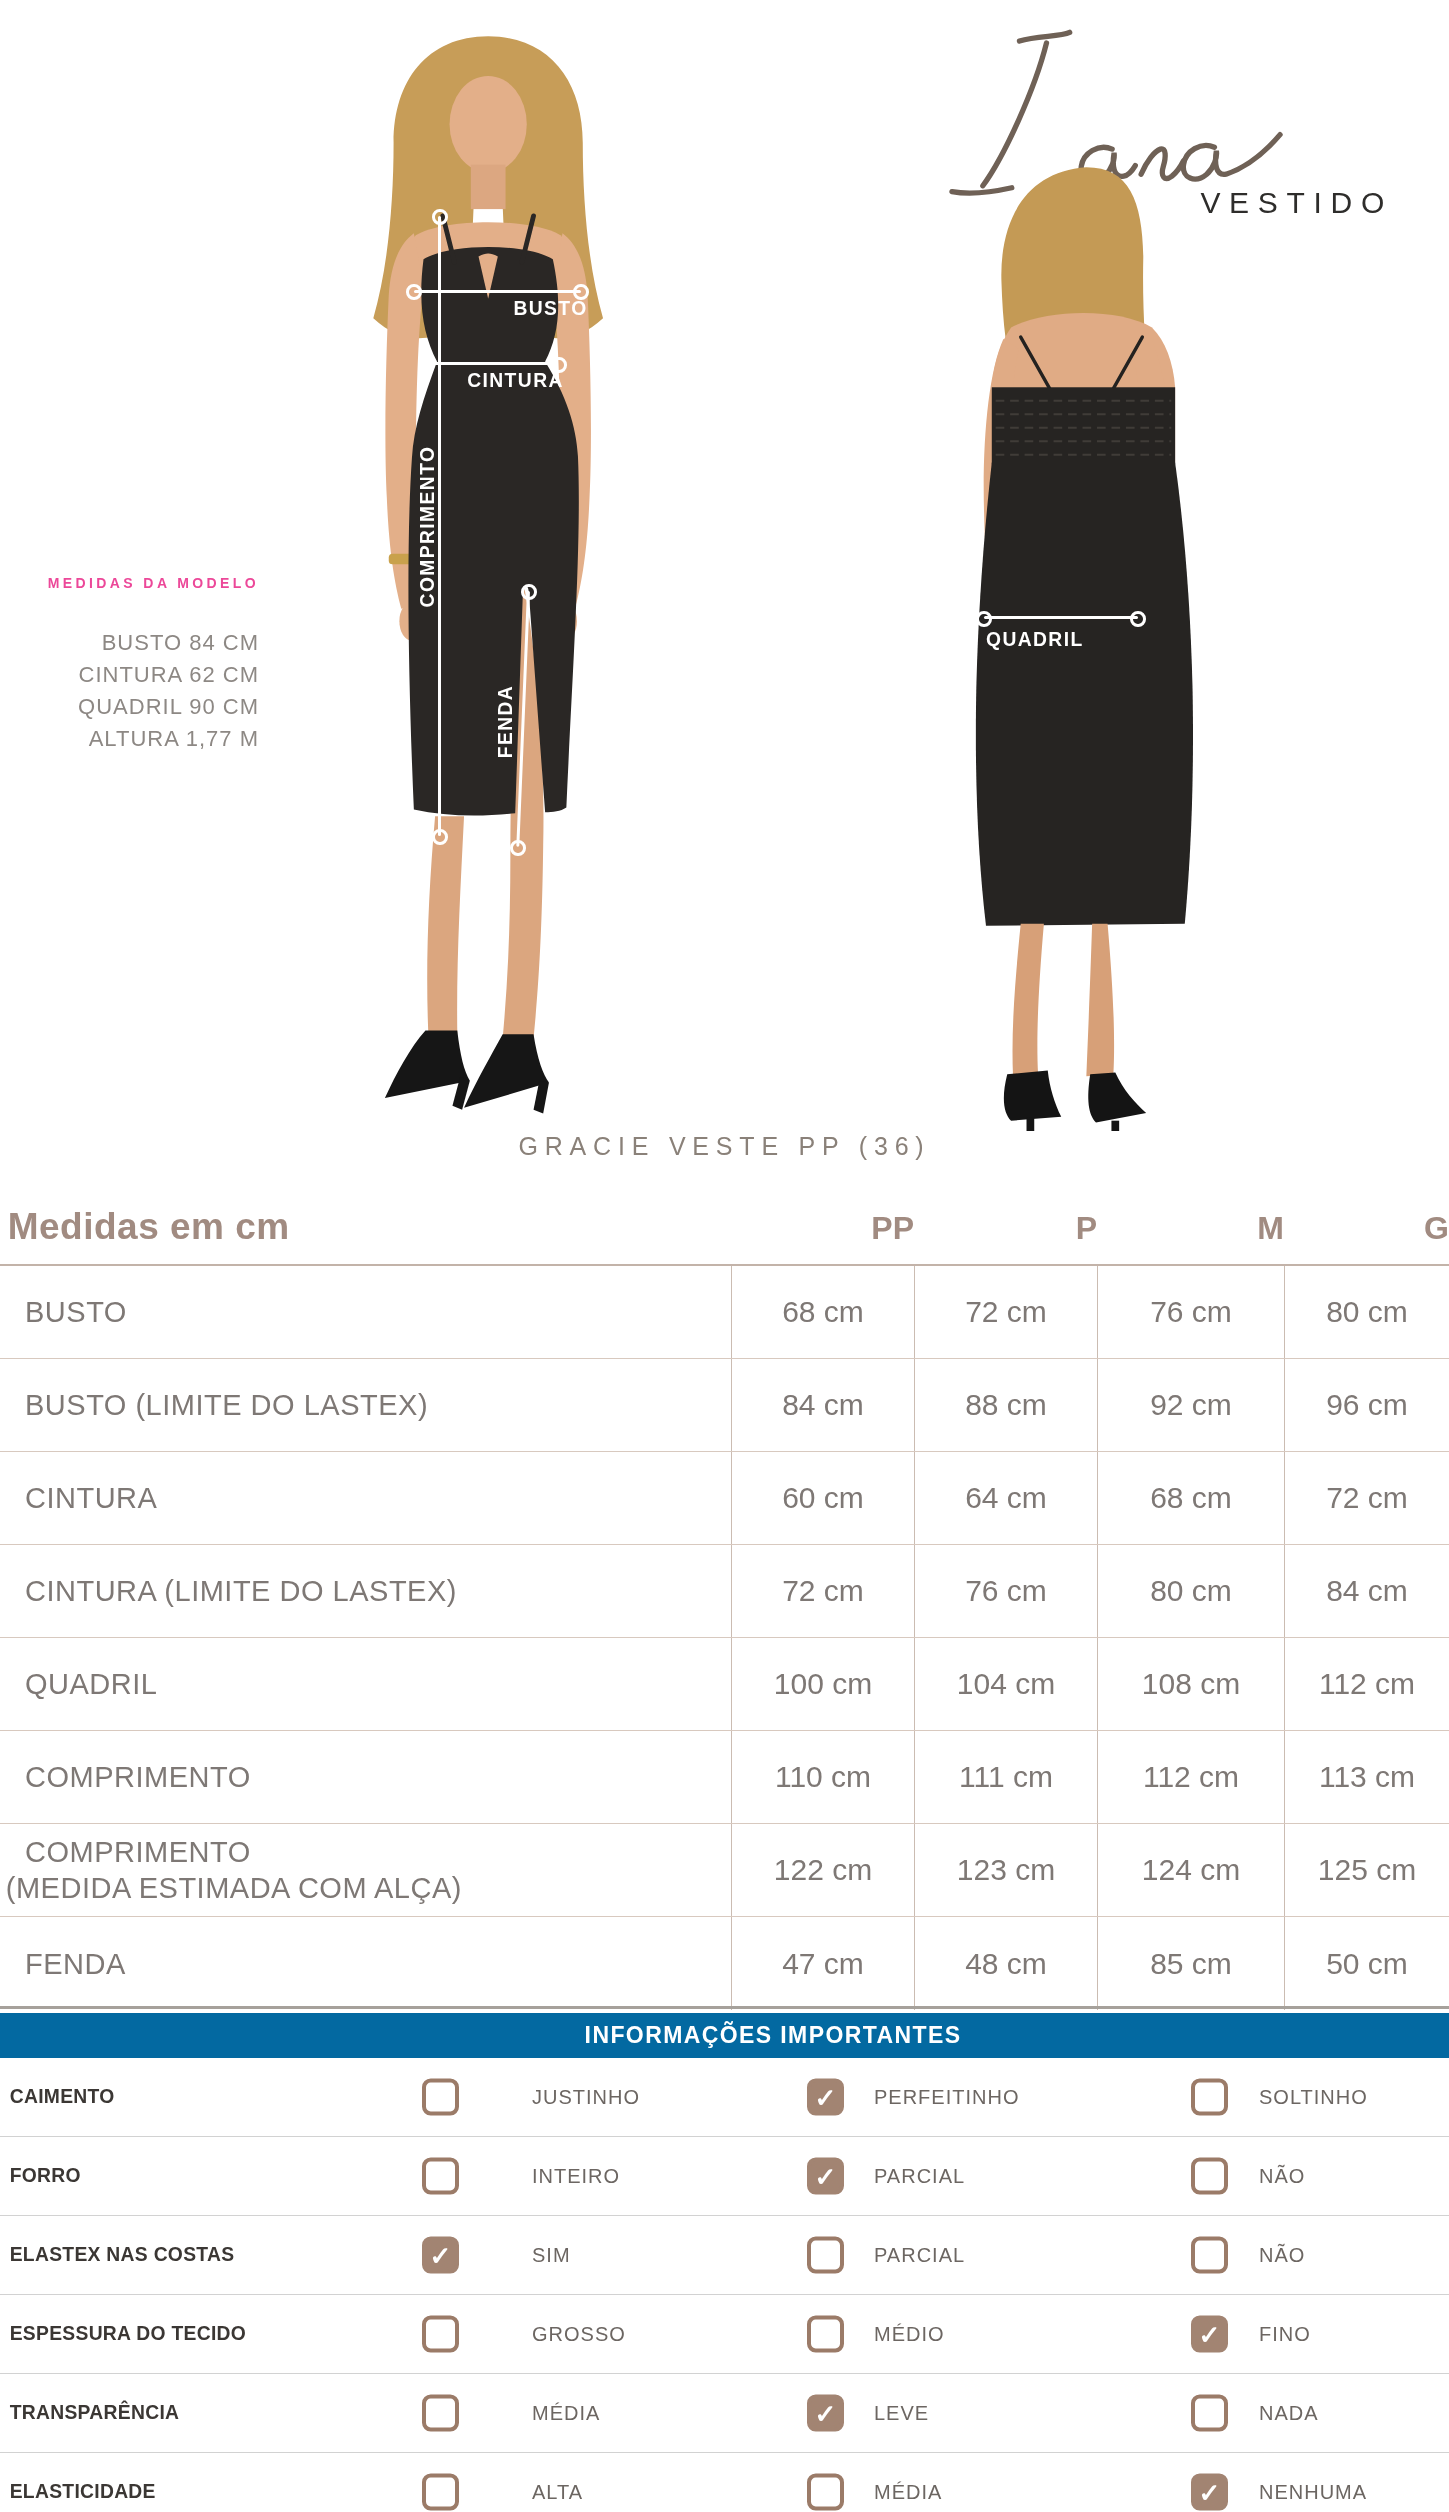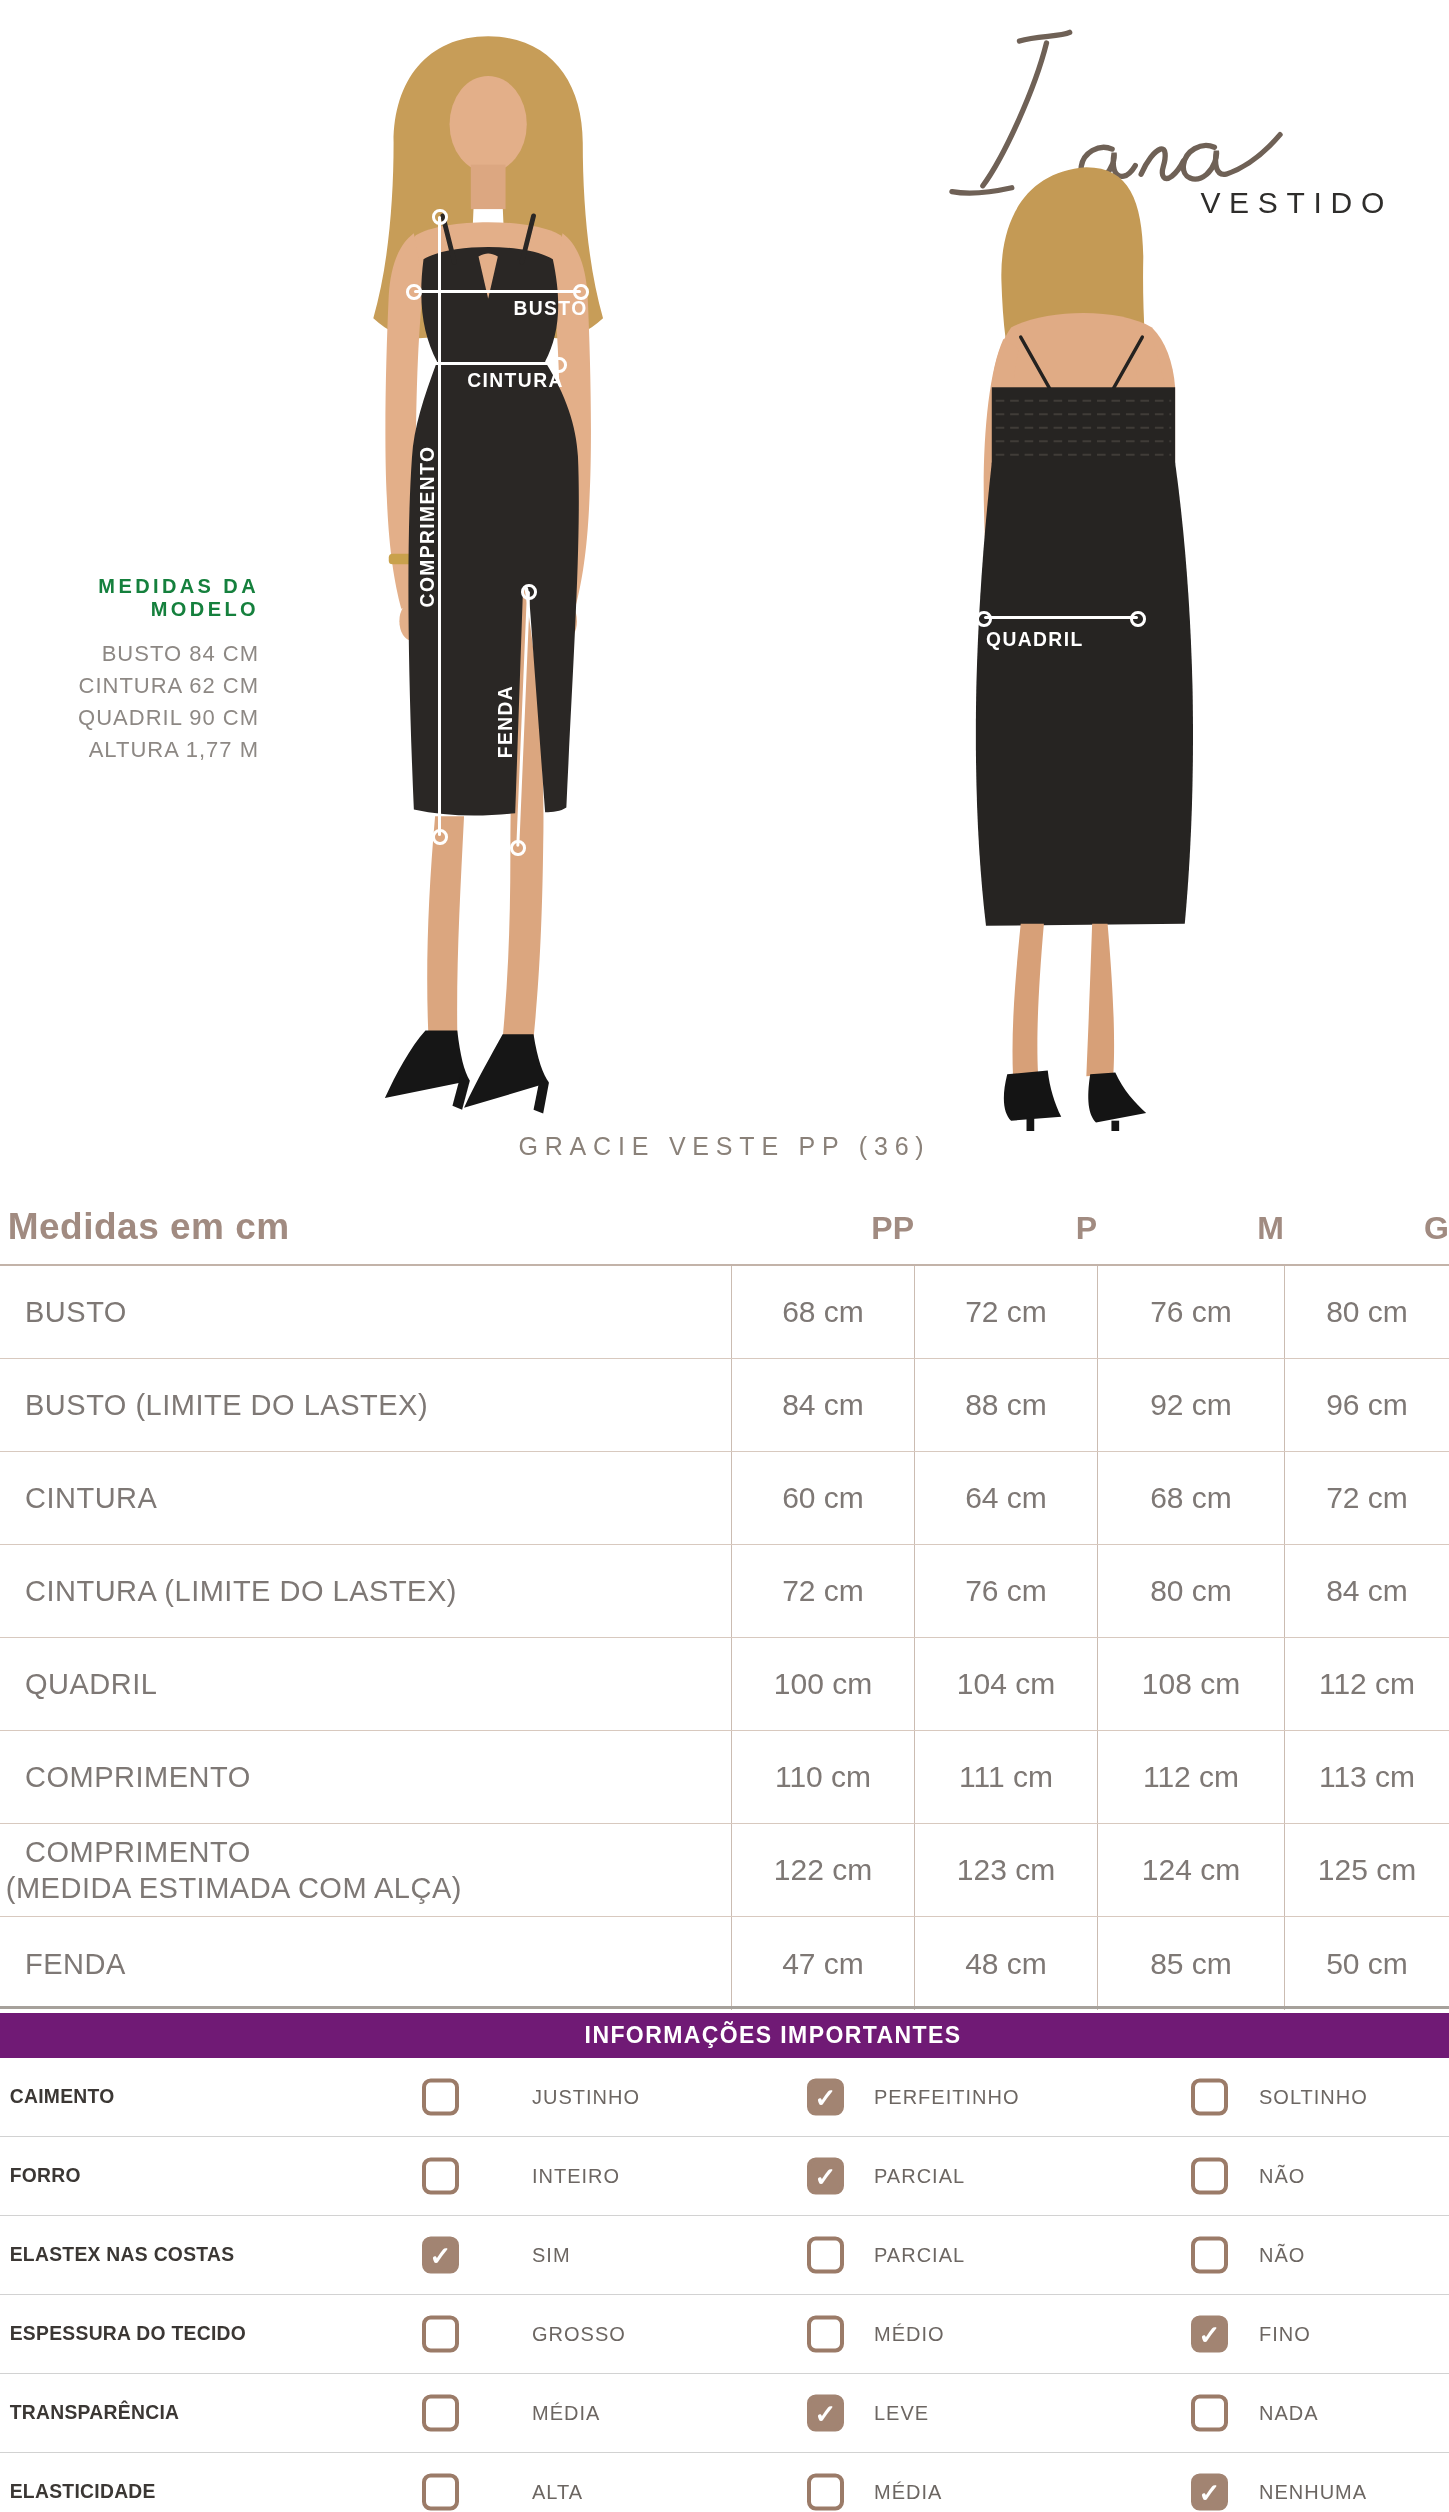--- a/index.html
+++ b/index.html
@@ -6,21 +6,21 @@
   .page{position:relative;width:1449px;height:2512px;background:#ffffff;overflow:hidden;
         font-family:"Liberation Sans",sans-serif;}
 
   
   .logo-script{position:absolute;left:923px;top:11.6px;width:386px;height:198px;}
   .logo-sub{position:absolute;left:1111px;top:186px;width:282px;text-align:right;
             font-size:30px;letter-spacing:8.7px;color:#2e2d2b;}
 
   
   .model-info{position:absolute;left:39px;top:575px;width:220px;text-align:right;}
-  .model-info .mi-title{font-size:20px;font-weight:bold;letter-spacing:3.4px;color:#15803d;margin-bottom:17px;}
+  .model-info .mi-title{font-size:14px;font-weight:bold;letter-spacing:3.4px;color:#ec4899;margin-bottom:36px;}
   .model-info .mi-line{font-size:22px;color:#8d8884;line-height:32px;letter-spacing:1px;}
 
   
   .fig{position:absolute;}
 
   
   .mline{position:absolute;background:#fff;height:3.4px;border-radius:1.9px;z-index:5;}
   .vline{position:absolute;background:#fff;width:3.4px;border-radius:1.9px;z-index:5;}
   .ring{position:absolute;width:15.5px;height:15.5px;border:3.4px solid #fff;border-radius:50%;
         box-sizing:border-box;z-index:6;}
@@ -44,21 +44,21 @@
   .tlabel{width:731px;box-sizing:border-box;display:flex;flex-direction:column;justify-content:center;
           padding-left:25px;font-size:29px;color:#7e7875;letter-spacing:0.5px;line-height:36px;}
   .tlabel.two{padding-left:5.8px;}
   .tlabel.two div:first-child{padding-left:19.3px;}
   .tcell{box-sizing:border-box;border-left:1.9px solid #cbbcb2;display:flex;align-items:center;
          justify-content:center;font-size:30px;color:#7e7875;}
   .tcell.c1{width:183px;} .tcell.c2{width:183px;} .tcell.c3{width:187px;} .tcell.c4{width:165px;}
 
   
   .tbl-bottomline{position:absolute;left:0;top:2006px;width:1449px;height:2.9px;background:#a6a19b;}
-  .info-bar{position:absolute;left:0;top:2013px;width:1449px;height:45px;background:#701a75;
+  .info-bar{position:absolute;left:0;top:2013px;width:1449px;height:45px;background:#0369a1;
             display:flex;align-items:center;justify-content:center;box-sizing:border-box;padding-left:97px;}
   .info-bar span{color:#fff;font-weight:bold;font-size:23px;letter-spacing:1.4px;}
   .info-rows{position:absolute;left:0;top:2058px;width:1449px;}
   .irow{position:relative;height:79px;box-sizing:border-box;border-bottom:1.9px solid #d2d2d2;}
   .ilabel{position:absolute;left:9.7px;top:50%;transform:translateY(-50%);
           font-size:19.3px;font-weight:bold;color:#3b3734;letter-spacing:0.3px;}
   .iopt-text{position:absolute;top:50%;transform:translateY(-50%);
              font-size:20px;color:#6c6662;letter-spacing:1px;}
   .cb{position:absolute;top:50%;transform:translateY(-50%);width:37px;height:37px;box-sizing:border-box;
       border:4.8px solid #9b7b68;border-radius:8.7px;background:#fff;

